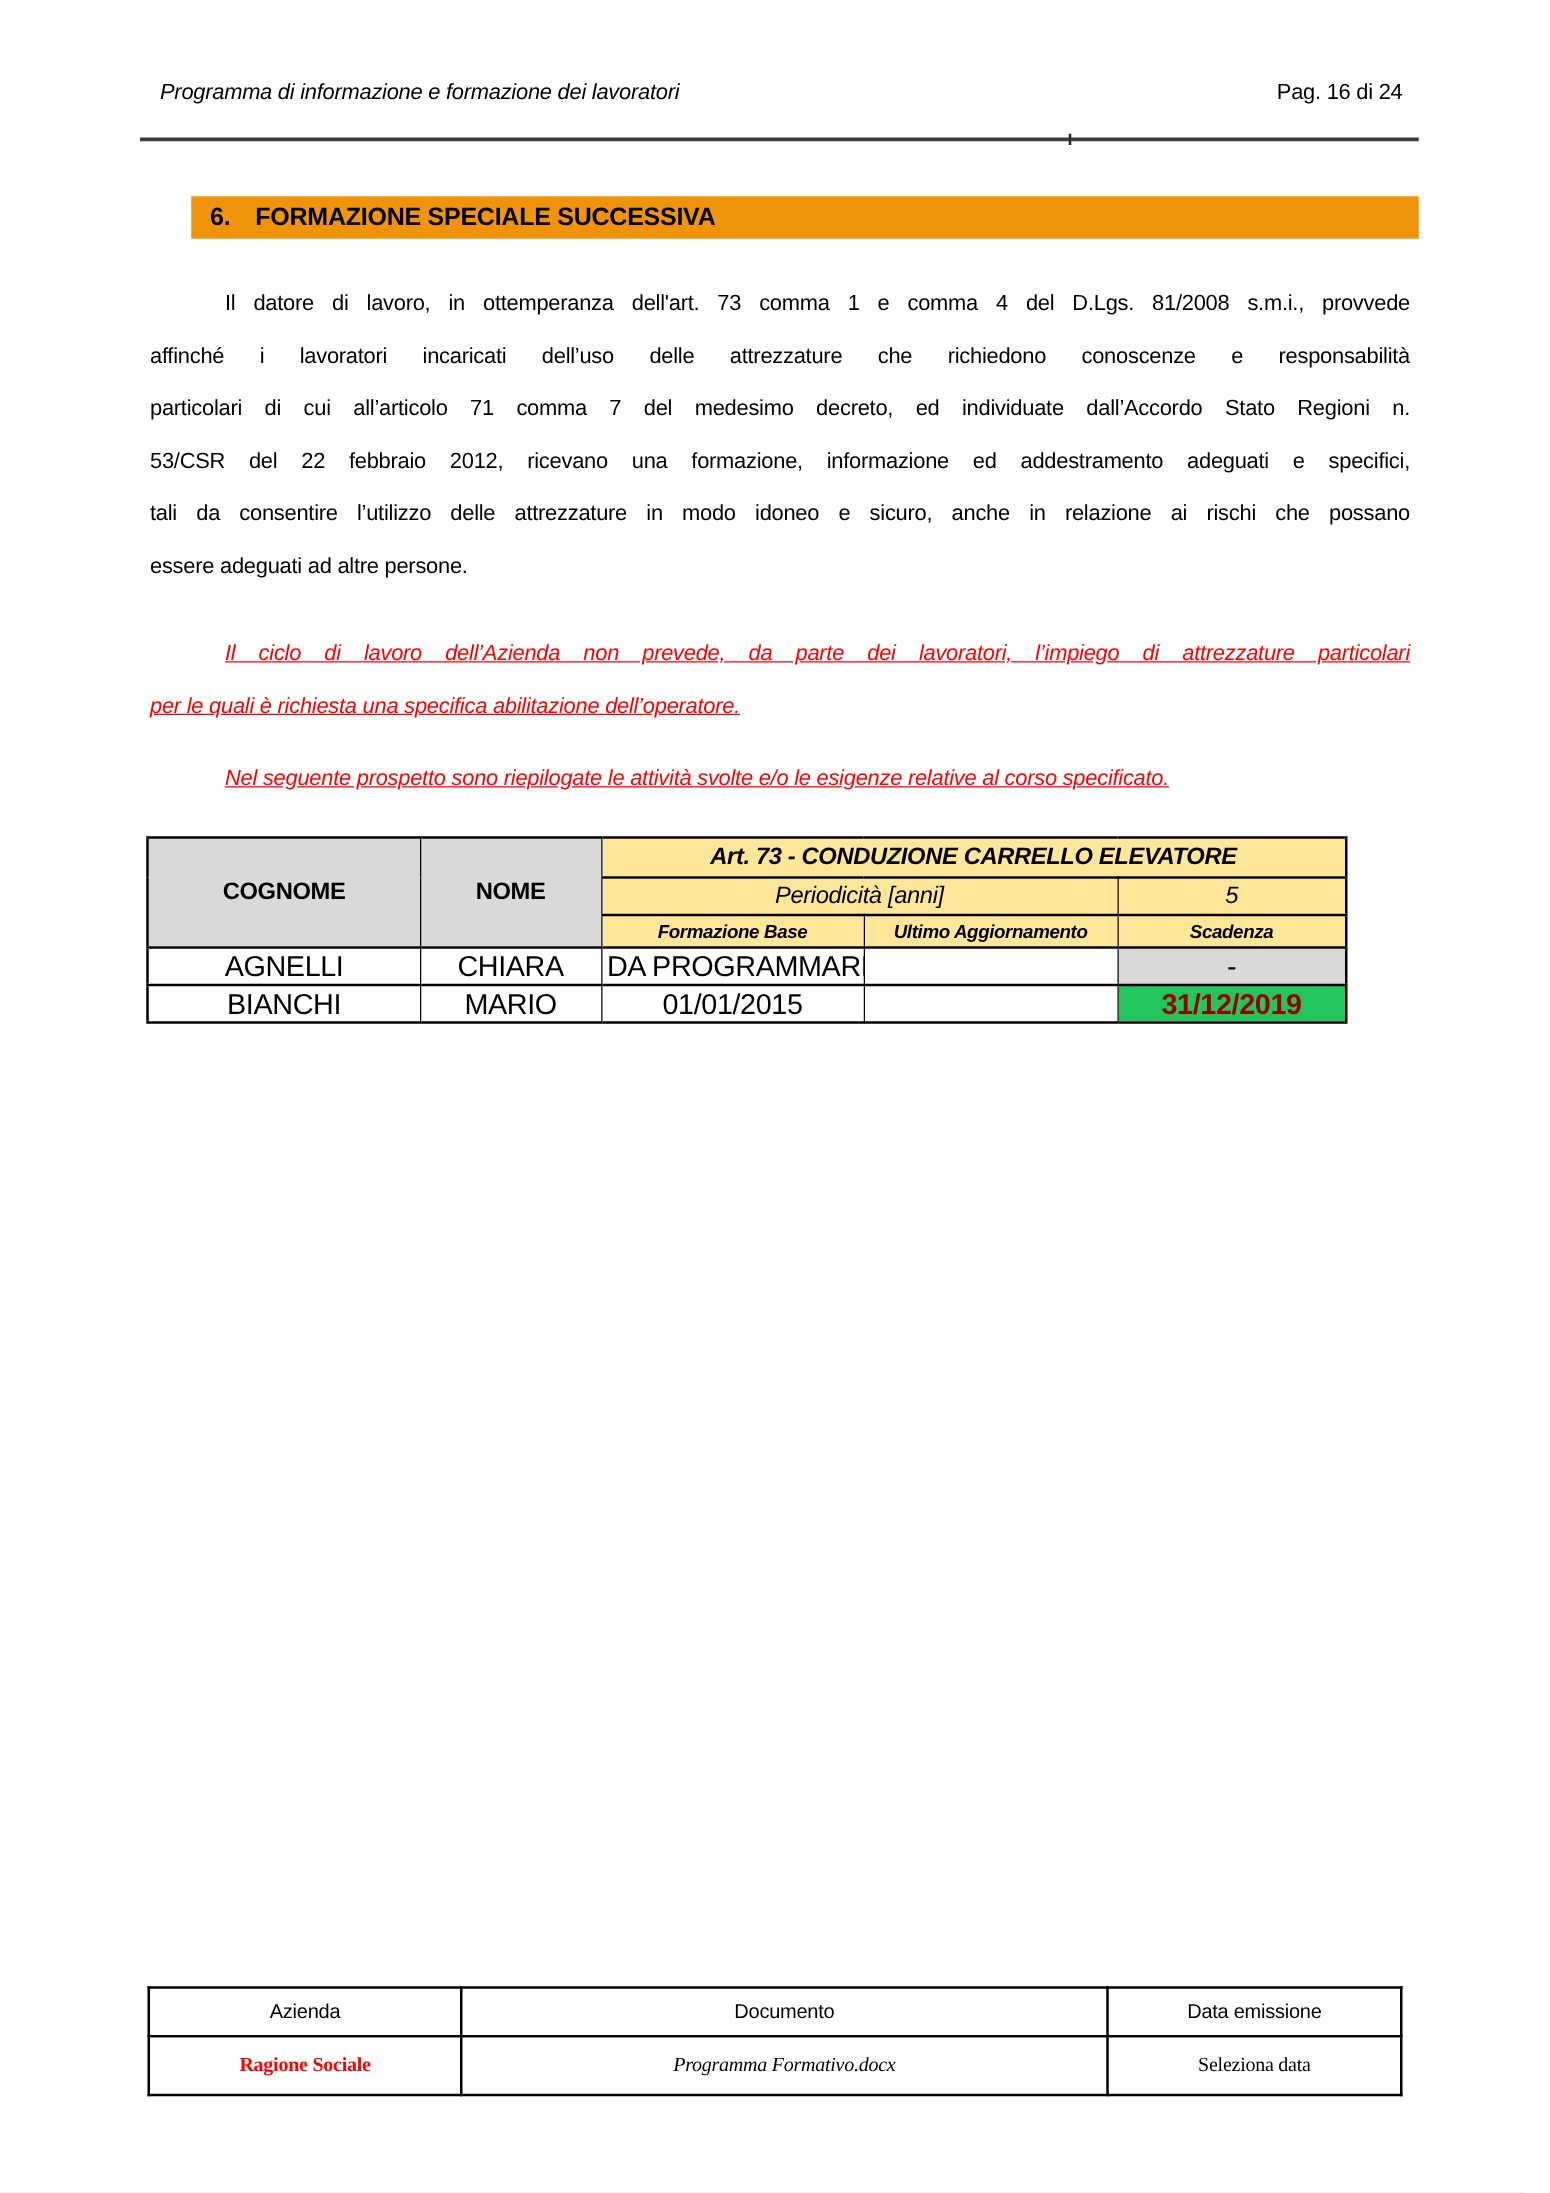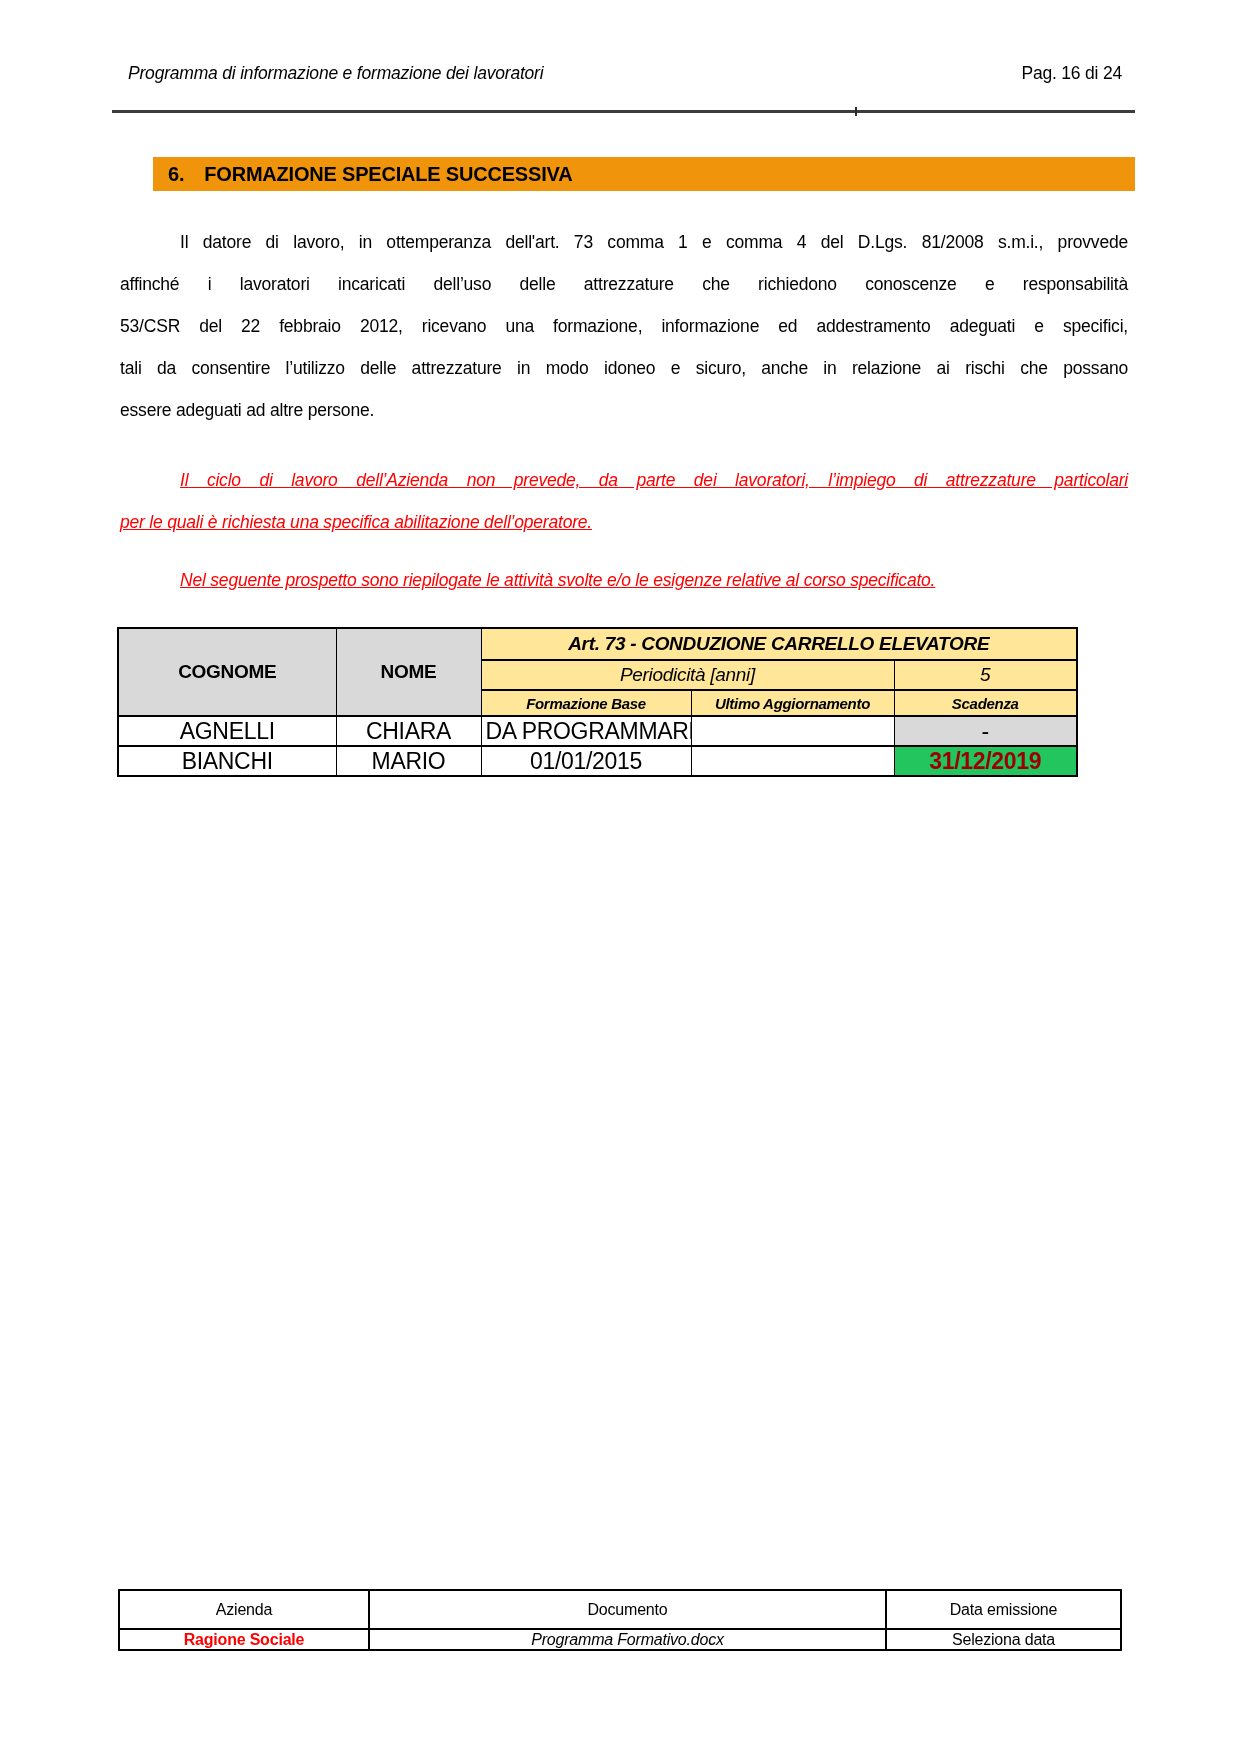--- a/index.html
+++ b/index.html
@@ -148,21 +148,21 @@
     text-align: center;
     vertical-align: middle;
     font-size: 16px;
     letter-spacing: -0.2px;
     padding: 0 4px;
   }
   .f-col1 { width: 250px; }
   .f-col2 { width: 517px; }
   .f-col3 { width: 235px; }
   tr.f-hdr { height: 39px; }
-  tr.f-val { height: 21px; }
+  tr.f-val { height: 47px; font-family: Liberation Serif, serif; }
   td.ragione { color: #fe0000; font-weight: bold; }
   td.docname { font-style: italic; }
 </style>
 </head>
 <body>
 
 <div class="page">
 
   <div class="page-header">
     <span class="hdr-title">Programma di informazione e formazione dei lavoratori</span>
@@ -173,20 +173,21 @@
   </div>
 
   <div class="section-bar">
     <span class="sec-num">6.</span>
     <span class="sec-title">FORMAZIONE SPECIALE SUCCESSIVA</span>
   </div>
 
   <div class="para para-main">
     <div class="jl indent">Il datore di lavoro, in ottemperanza dell'art. 73 comma 1 e comma 4 del D.Lgs. 81/2008 s.m.i., provvede</div>
     <div class="jl">affinché i lavoratori incaricati dell’uso delle attrezzature che richiedono conoscenze e responsabilità</div>
+    <div class="jl">particolari di cui all’articolo 71 comma 7 del medesimo decreto, ed individuate dall’Accordo Stato Regioni n.</div>
     <div class="jl">53/CSR del 22 febbraio 2012, ricevano una formazione, informazione ed addestramento adeguati e specifici,</div>
     <div class="jl">tali da consentire l’utilizzo delle attrezzature in modo idoneo e sicuro, anche in relazione ai rischi che possano</div>
     <div class="jl-last">essere adeguati ad altre persone.</div>
   </div>
 
   <div class="para para-red para-note1">
     <div class="jl indent">Il ciclo di lavoro dell’Azienda non prevede, da parte dei lavoratori, l’impiego di attrezzature particolari</div>
     <div class="jl-last">per le quali è richiesta una specifica abilitazione dell’operatore.</div>
   </div>
 

